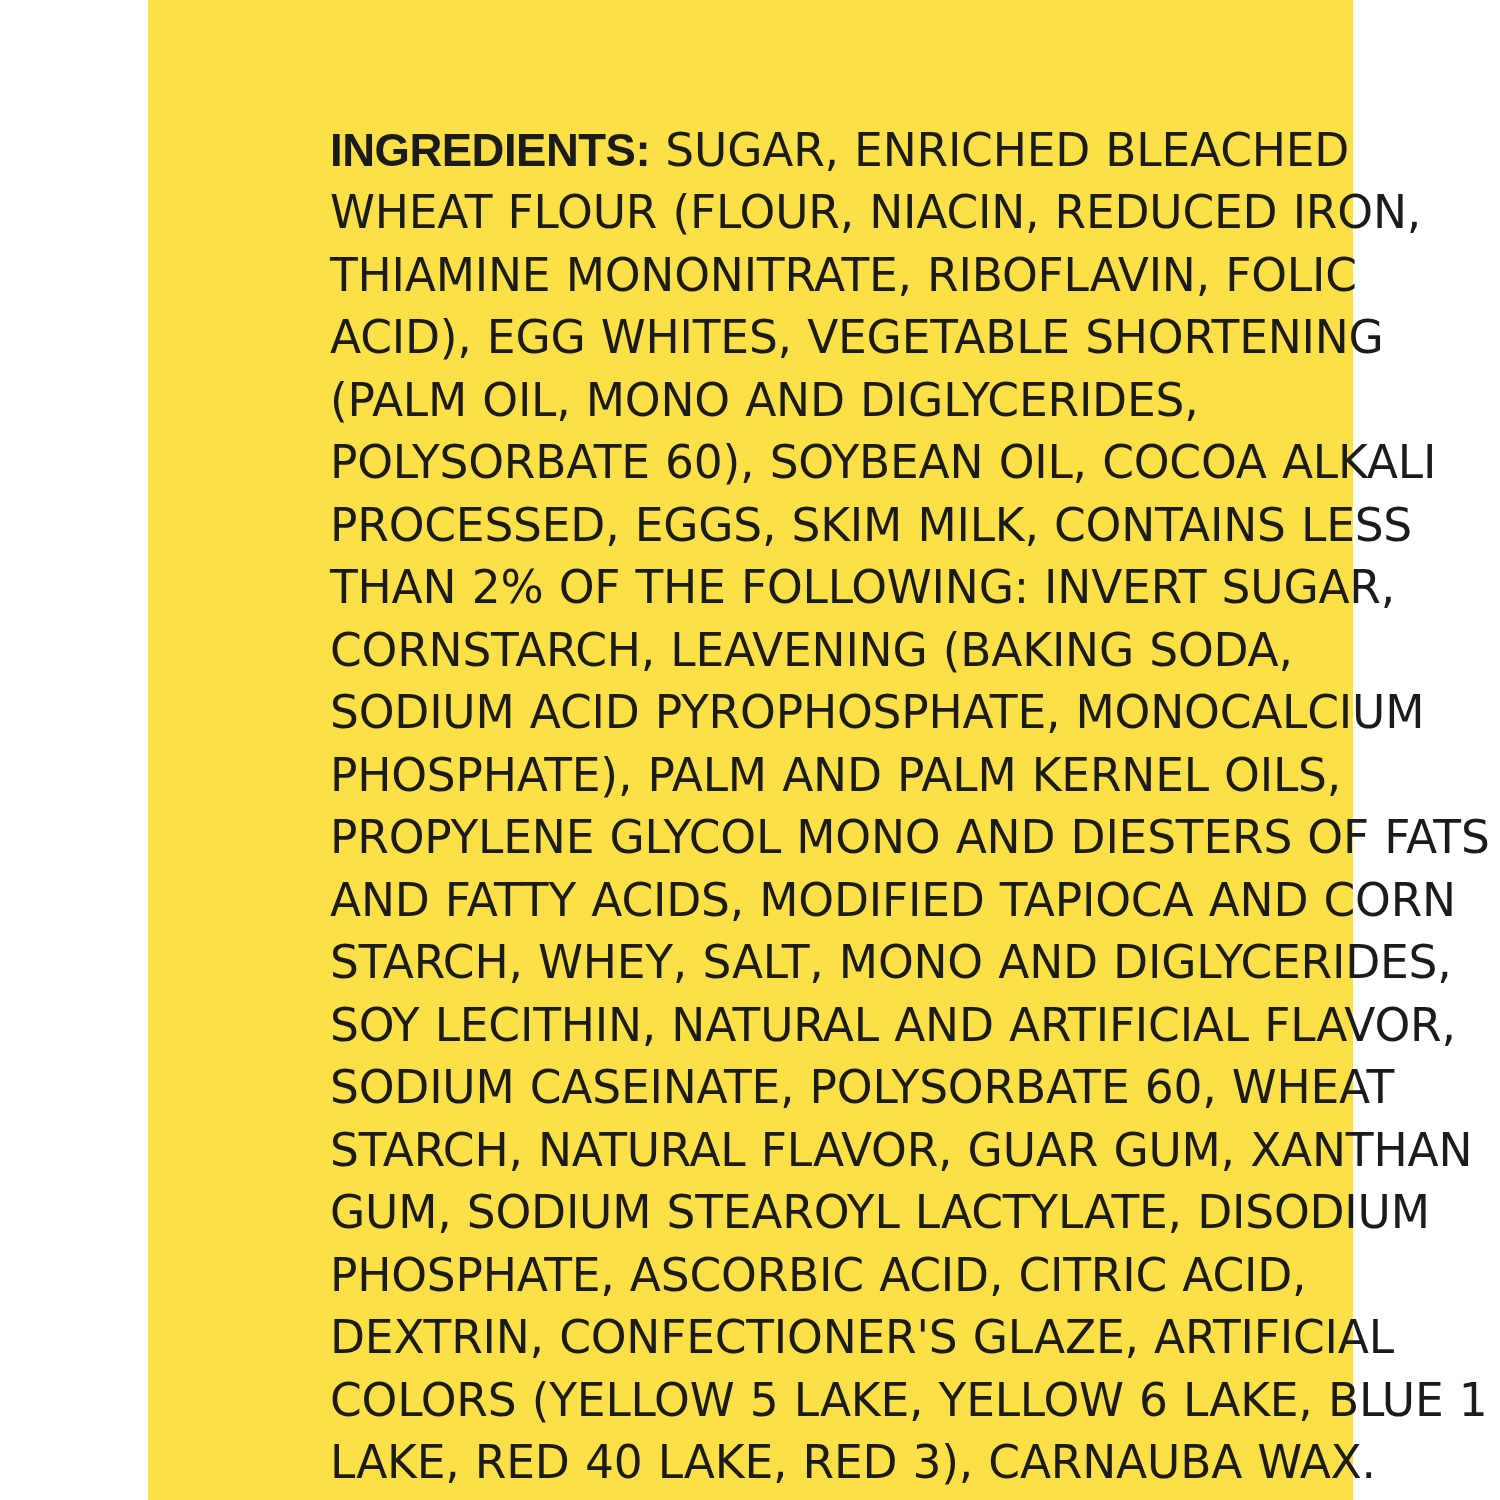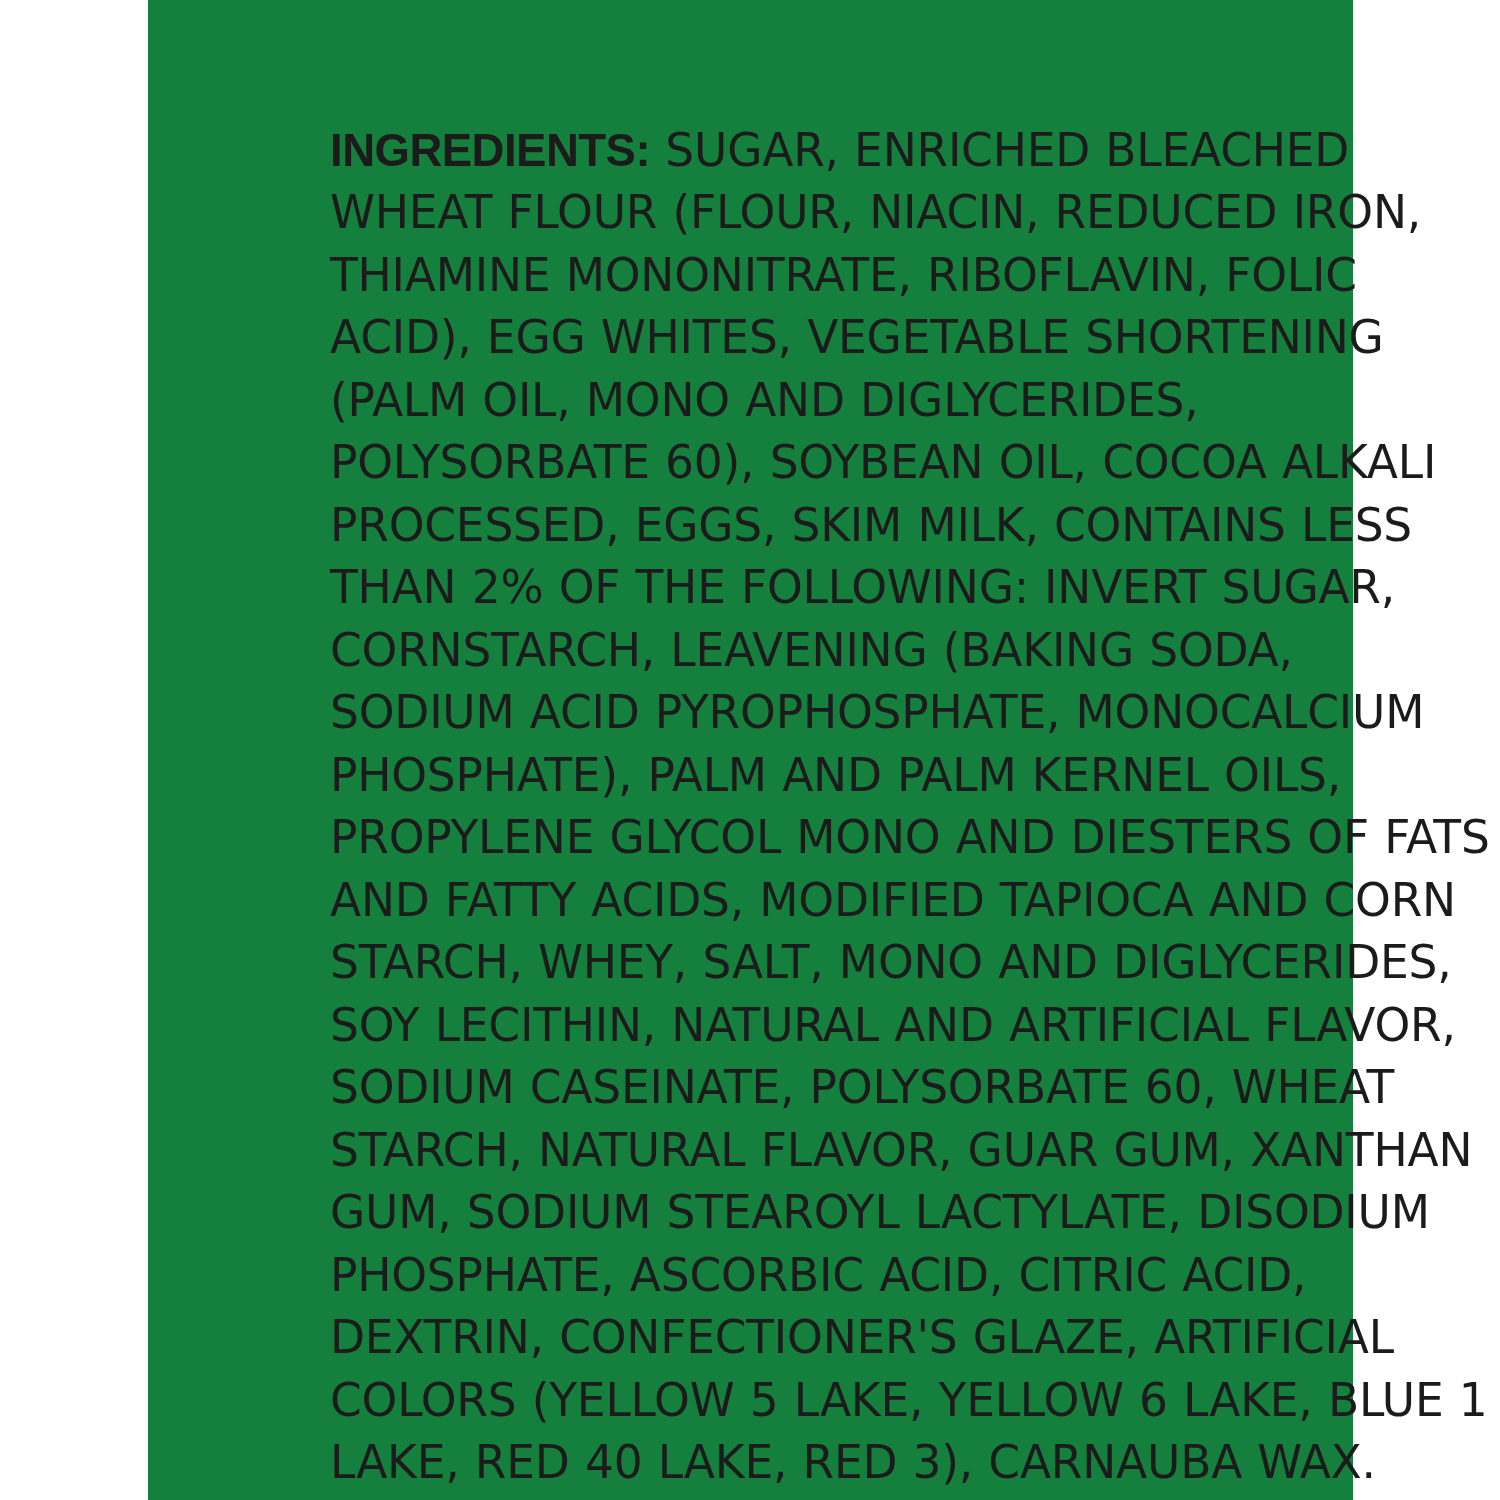--- a/index.html
+++ b/index.html
@@ -12,21 +12,21 @@
     background: #ffffff;
     font-family: "Liberation Sans", sans-serif;
     overflow: hidden;
   }
   .label-panel {
     position: absolute;
     left: 148px;
     top: 0px;
     width: 1205px;
     height: 1500px;
-    background: #15803d;
+    background: #fde047;
   }
   .content {
     position: absolute;
     left: 182px;
     top: 74px;
     width: 1160px;
   }
   .ingredients-block {
     font-family: "DejaVu Sans", sans-serif;
     font-size: 45.5px;

